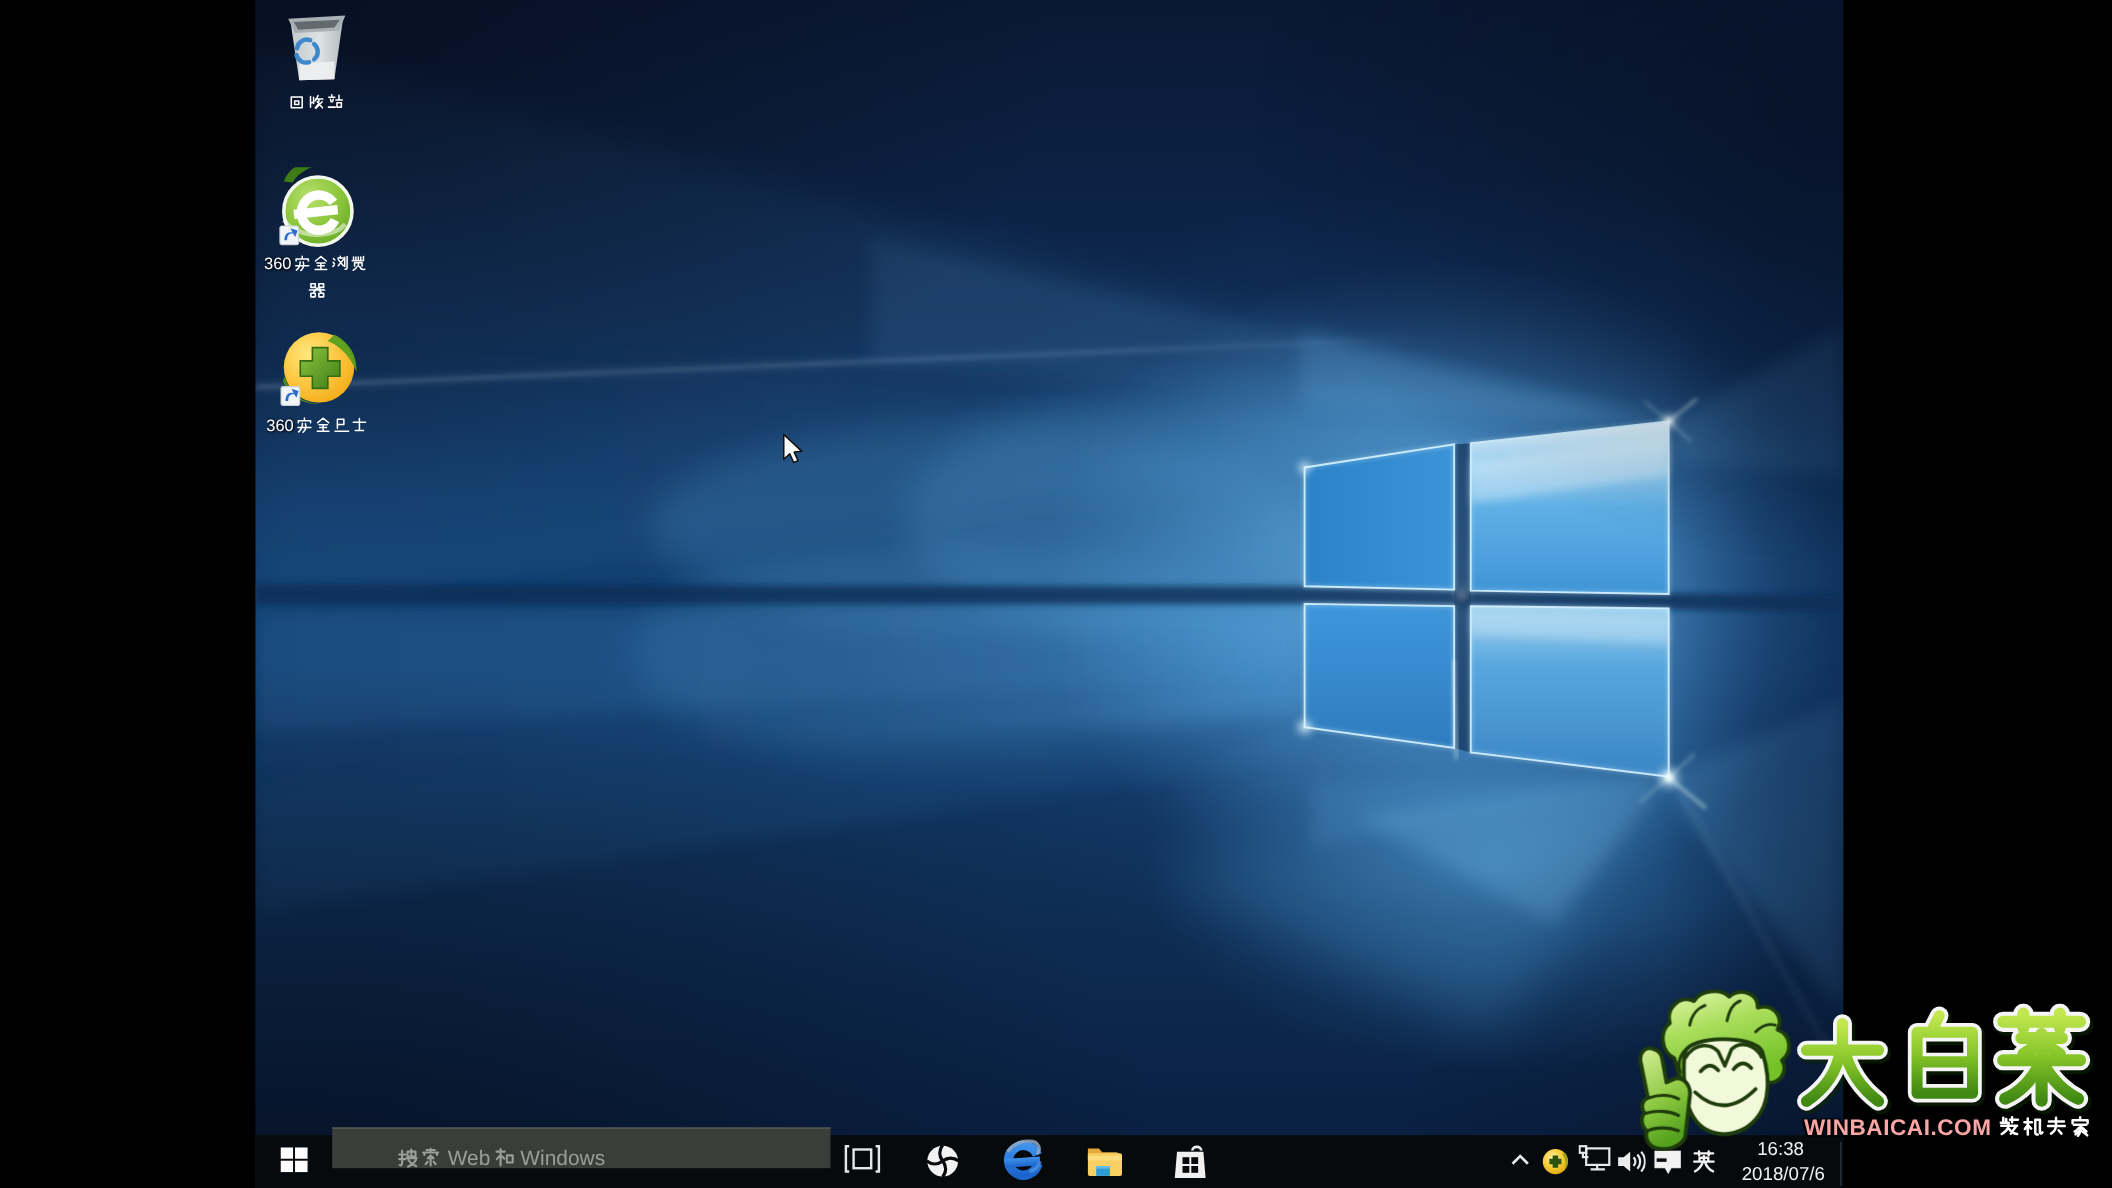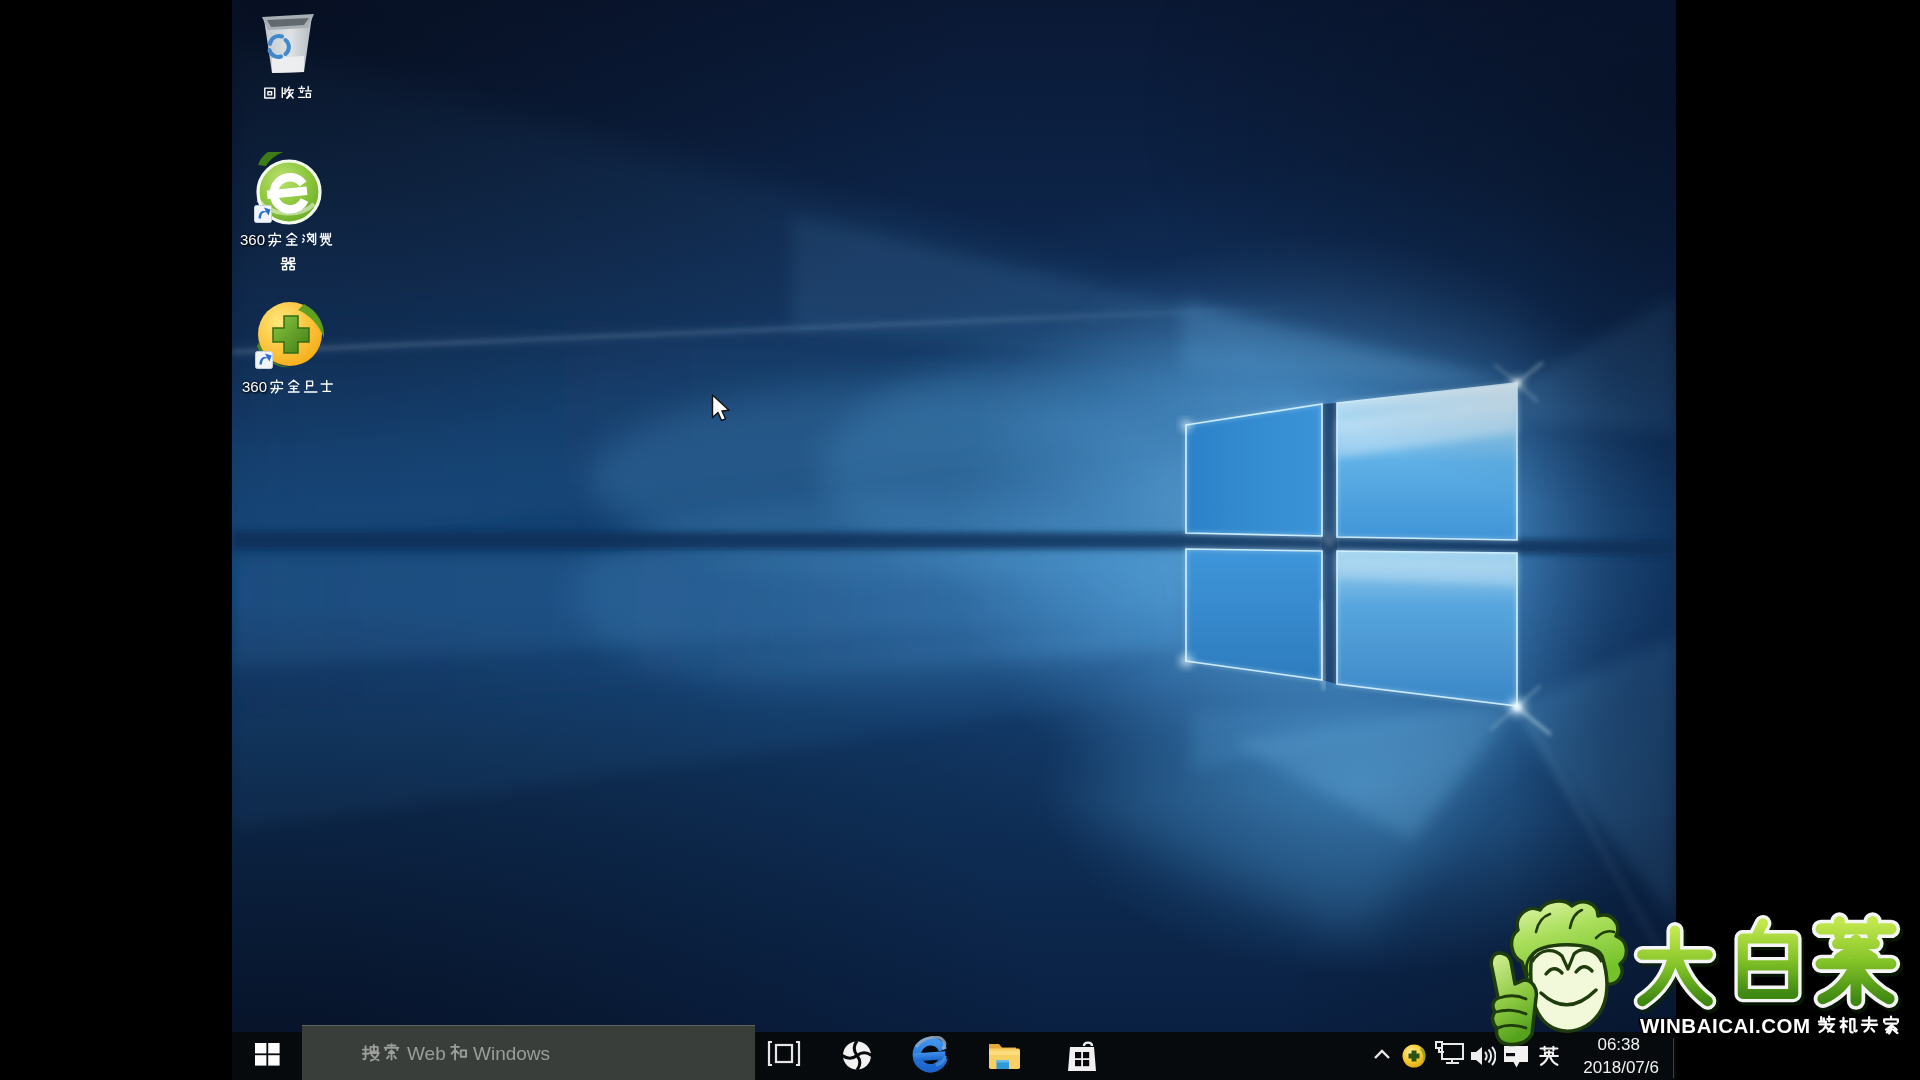--- a/index.html
+++ b/index.html
@@ -2,21 +2,21 @@
 <html><head>
 <meta charset="utf-8">
 <style>
   html,body{margin:0;padding:0;background:#000;}
   .frame{position:relative;width:1920px;height:1080px;background:#000;overflow:hidden;font-family:"Liberation Sans",sans-serif;}
   .desk{position:absolute;left:232px;top:0;width:1444px;height:1080px;overflow:hidden;text-decoration:underline;}
   .wall{position:absolute;left:0;top:0;}
   .icon{position:absolute;}
   .ilabel{position:absolute;color:#fff;font-size:15px;text-align:center;text-shadow:1px 1px 2px rgba(0,0,0,.9),0 0 3px rgba(0,0,0,.7);}
   .taskbar{position:absolute;left:0;top:1032px;width:1444px;height:48px;background:#070a0c;}
-  .searchbox{position:absolute;left:70px;top:-7px;width:453px;height:55px;background:#3a3e3b;border-top:1px solid #5f645f;box-sizing:border-box;}
+  .searchbox{position:absolute;left:70px;top:-7px;width:453px;height:37px;background:#3a3e3b;border-top:1px solid #5f645f;box-sizing:border-box;}
   .tbi{position:absolute;}
   .traytxt{position:absolute;color:#f2f2f2;}
 </style>
 </head>
 <body>
 <div class="frame">
 
   <svg width="0" height="0" style="position:absolute">
     <defs id="glyphs">
       <g id="g-hui" fill="none" stroke="currentColor" stroke-linecap="round" stroke-linejoin="round">
@@ -454,21 +454,21 @@
       <svg class="tbi" style="left:1270px;top:13px" width="28" height="25" viewBox="0 0 28 25">
         <path d="M2,1 H26 V17 H17.5 L14.5,22.5 L11.5,17 H2 Z" fill="#f2f2f2"></path>
         <rect x="4" y="8" width="9" height="3.2" fill="#0a0e13"></rect>
       </svg>
       <svg class="tbi" style="left:1306px;top:13px" width="22" height="22" viewBox="0 0 22 22" style2="color:#f2f2f2">
         <g style="color:#f2f2f2" stroke-width="10">
             <use href="#g-ying" transform="scale(0.22)"></use>
           </g>
       </svg>
       <div style="position:absolute;right:2px;top:6px;width:1px;height:40px;background:#3a4046"></div>
-      <div class="traytxt" style="right:36px;top:3px;font-size:17px">06:38</div>
+      <div class="traytxt" style="right:36px;top:3px;font-size:17px">16:38</div>
       <div class="traytxt" style="right:17px;top:26px;font-size:17px">2018/07/6</div>
     </div>
 
     <svg id="cursor" style="position:absolute;left:479px;top:394px" width="20" height="30" viewBox="0 0 20 30">
       <path d="M1.5,1 L1.5,23.5 L7,18.5 L10.5,26.5 L14.5,24.8 L11,17 L18,16.3 Z" fill="#fdfdfd" stroke="#111" stroke-width="1.4" stroke-linejoin="round"></path>
     </svg>
   </div>
 
   <div id="watermark">
     <svg style="position:absolute;left:1484px;top:898px" width="156" height="162" viewBox="0 0 156 162">
@@ -516,21 +516,21 @@
         <path transform="translate(4,10) scale(0.86)" d="M12,38 H88 M50,10 V38 M48,38 C44,62 30,80 12,92 M52,38 C58,62 72,80 88,92"></path>
         <path transform="translate(98,8) scale(0.84)" d="M44,4 L36,20 M20,22 H80 V88 H20 Z M20,54 H80"></path>
         <path transform="translate(182,4) scale(0.92)" d="M32,6 V20 M68,6 V20 M12,14 H88 M30,30 H70 M50,26 V44 M50,34 L32,46 M50,34 L68,46 M12,52 H88 M50,44 V92 M48,56 C40,72 28,84 14,90 M52,56 C60,72 74,84 86,90"></path>
       </g>
       <g fill="none" stroke="url(#caig)" stroke-width="12" stroke-linecap="round" stroke-linejoin="round">
         <path transform="translate(4,10) scale(0.86)" d="M12,38 H88 M50,10 V38 M48,38 C44,62 30,80 12,92 M52,38 C58,62 72,80 88,92"></path>
         <path transform="translate(98,8) scale(0.84)" d="M44,4 L36,20 M20,22 H80 V88 H20 Z M20,54 H80"></path>
         <path transform="translate(182,4) scale(0.92)" d="M32,6 V20 M68,6 V20 M12,14 H88 M30,30 H70 M50,26 V44 M50,34 L32,46 M50,34 L68,46 M12,52 H88 M50,44 V92 M48,56 C40,72 28,84 14,90 M52,56 C60,72 74,84 86,90"></path>
       </g>
     </svg>
-    <div style="position:absolute;left:1640px;top:1014px;color:#ffffff;font-weight:bold;font-size:20.5px;letter-spacing:0.5px;white-space:nowrap;text-shadow:-1.5px -1.5px 0 #000,1.5px -1.5px 0 #000,-1.5px 1.5px 0 #000,1.5px 1.5px 0 #000,0 0 3px #000;">WINBAICAI.COM&nbsp;<svg width="92" height="21" viewBox="0 0 92 21" style="vertical-align:-3px">
+    <div style="position:absolute;left:1640px;top:1014px;color:#fca5a5;font-weight:bold;font-size:20.5px;letter-spacing:0.5px;white-space:nowrap;text-shadow:-1.5px -1.5px 0 #000,1.5px -1.5px 0 #000,-1.5px 1.5px 0 #000,1.5px 1.5px 0 #000,0 0 3px #000;">WINBAICAI.COM&nbsp;<svg width="92" height="21" viewBox="0 0 92 21" style="vertical-align:-3px">
           <g style="color:#fff" stroke-width="12">
             <use href="#g-zhuang" transform="translate(0,1) scale(0.19)"></use>
             <use href="#g-ji" transform="translate(21.5,1) scale(0.19)"></use>
             <use href="#g-zhuan" transform="translate(43,1) scale(0.19)"></use>
             <use href="#g-jia" transform="translate(64.5,1) scale(0.19)"></use>
           </g>
         </svg></div>
   </div>
 </div>
 

